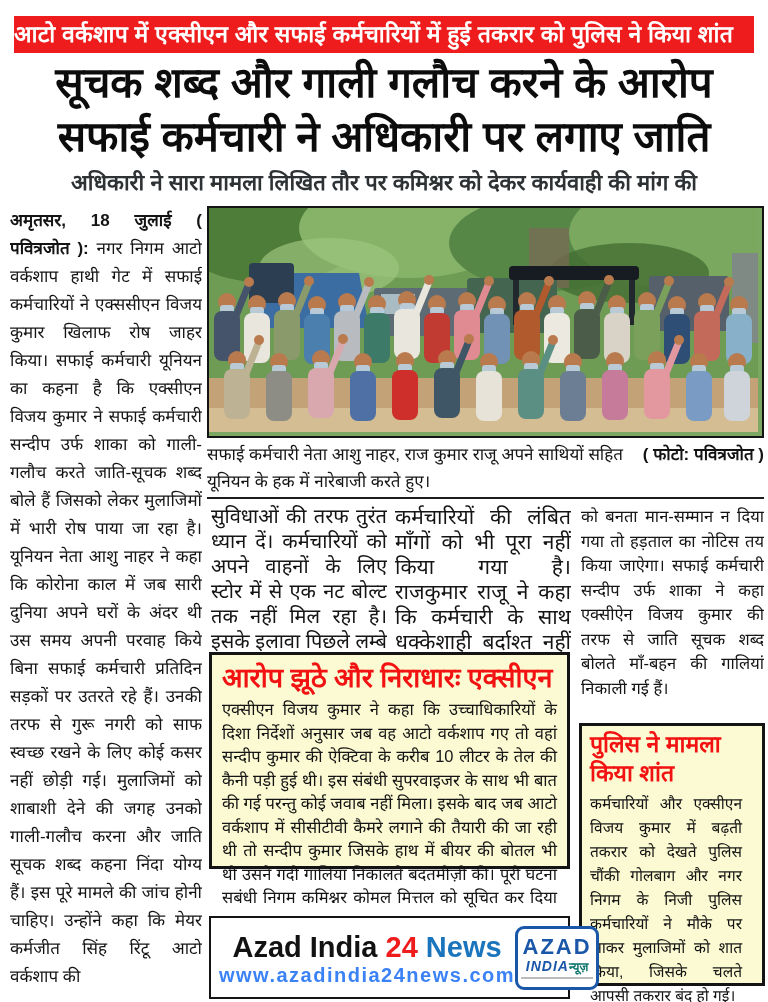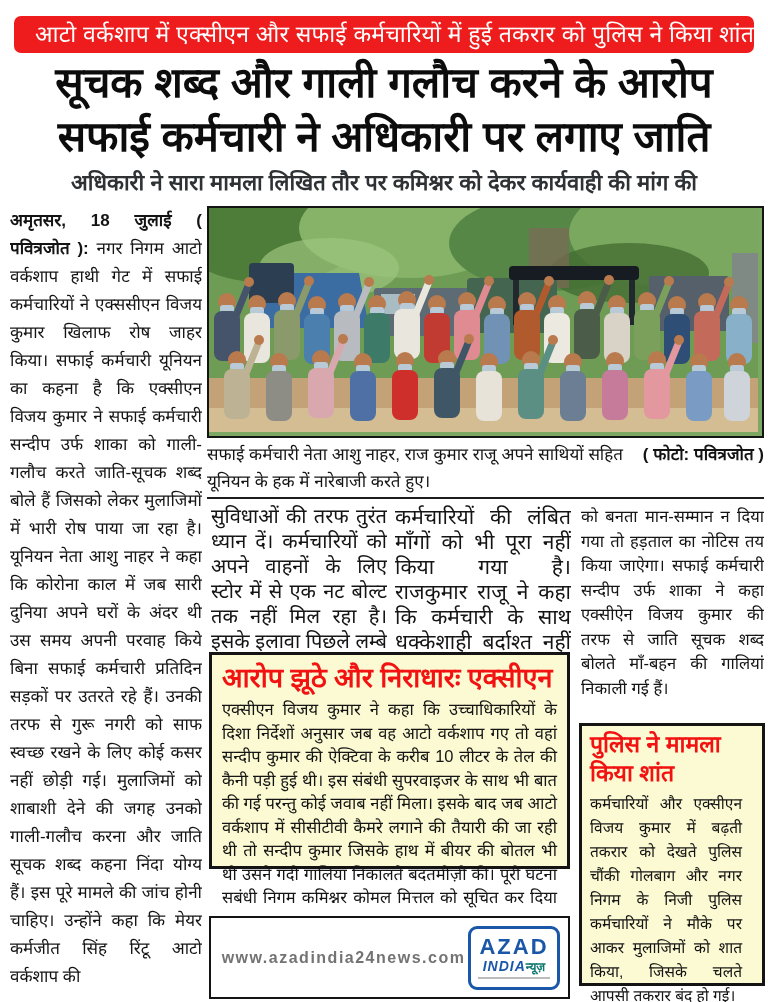--- a/index.html
+++ b/index.html
@@ -4,22 +4,22 @@
 <style>
   html,body{margin:0;padding:0;background:#ffffff;}
   .page{
     position:relative; width:768px; height:1002px; background:#ffffff; overflow:hidden;
     font-family:"Liberation Sans","DejaVu Sans",sans-serif; color:#111;
   }
   
   .kicker{
     position:absolute; left:14px; top:16px; width:740px; height:37px;
     background:var(--banner-red,#ee1c1c); color:#ffffff;
-    font-size:23px; font-weight:400; text-align:right; line-height:37px;
-    letter-spacing:.2px; white-space:nowrap;border-radius:7px;
+    font-size:23px; font-weight:700; text-align:left; line-height:37px;
+    letter-spacing:.2px; white-space:nowrap;
   }
   
   .headline{
     position:absolute; left:4px; top:56px; width:760px; text-align:center;
     font-weight:700; color:#0c0c0c; font-size:42px; line-height:54px;
   }
   .subheadline{
     position:absolute; left:4px; top:168px; width:760px; text-align:center;
     font-weight:700; color:#2e3234; font-size:22px; line-height:30px;
   }
@@ -69,21 +69,21 @@
   .brand-box{
     position:absolute; left:209px; top:916px; width:361px; height:83px;
     border:2px solid #141414; background:#ffffff; box-sizing:border-box;
     display:flex; align-items:center; justify-content:space-between; padding:4px 8px;
   }
   .brand-text{ flex:1; text-align:center; }
   .brand-title{ font-size:29px; font-weight:700; line-height:34px; white-space:nowrap; }
   .brand-title .t-black{ color:#121212; }
   .brand-title .t-red{ color:var(--banner-red,#ee1c1c); }
   .brand-title .t-blue{ color:var(--brand-blue,#1b75bc); }
-  .brand-site{ font-size:16px; font-weight:700; color:#737373; letter-spacing:1.5px; line-height:22px; }
+  .brand-site{ font-size:20px; font-weight:700; color:#3b82f6; letter-spacing:1.5px; line-height:22px; }
   .brand-badge{
     width:92px; height:64px; border:3px solid var(--badge-blue,#1a57a8); border-radius:9px;
     background:#fff; box-sizing:border-box; display:flex; flex-direction:column;
     align-items:center; justify-content:center; padding:16px 3px;
   }
   .badge-azad{ font-size:22px; font-weight:700; color:var(--badge-blue,#1a57a8);
     line-height:22px; letter-spacing:2px; }
   .badge-row{ font-weight:700; line-height:15px; white-space:nowrap; }
   .badge-india{ font-size:14px; color:var(--badge-blue,#1a57a8); letter-spacing:1px;font-style:italic; }
   .badge-hindi{ font-size:12px; color:#0f766e; }
@@ -207,20 +207,21 @@
     <p class="box-body">एक्सीएन विजय कुमार ने कहा कि उच्चाधिकारियों के दिशा निर्देशों अनुसार जब वह आटो वर्कशाप गए तो वहां सन्दीप कुमार की ऐक्टिवा के करीब 10 लीटर के तेल की कैनी पड़ी हुई थी। इस संबंधी सुपरवाइजर के साथ भी बात की गई परन्तु कोई जवाब नहीं मिला। इसके बाद जब आटो वर्कशाप में सीसीटीवी कैमरे लगाने की तैयारी की जा रही थी तो सन्दीप कुमार जिसके हाथ में बीयर की बोतल भी थी उसने गंदी गालियां निकालते बदतमीज़ी की। पूरी घटना सबंधी निगम कमिश्नर कोमल मित्तल को सूचित कर दिया गया।</p>
   </div>
 
   <div class="story-box box2">
     <h2 class="box-heading">पुलिस ने मामला किया शांत</h2>
     <p class="box-body">कर्मचारियों और एक्सीएन विजय कुमार में बढ़ती तकरार को देखते पुलिस चौंकी गोलबाग और नगर निगम के निजी पुलिस कर्मचारियों ने मौके पर आकर मुलाजिमों को शात किया, जिसके चलते आपसी तकरार बंद हो गई।</p>
   </div>
 
   <div class="brand-box">
     <div class="brand-text">
+      <div class="brand-title"><span class="t-black">Azad India </span><span class="t-red">24 </span><span class="t-blue">News</span></div>
       <div class="brand-site">www.azadindia24news.com</div>
     </div>
     <div class="brand-badge">
       <div class="badge-azad">AZAD</div>
       <div class="badge-row"><span class="badge-india">INDIA</span><span class="badge-hindi">न्यूज़</span></div>
       <div class="badge-tricolor"></div>
     </div>
   </div>
 
 </div>

